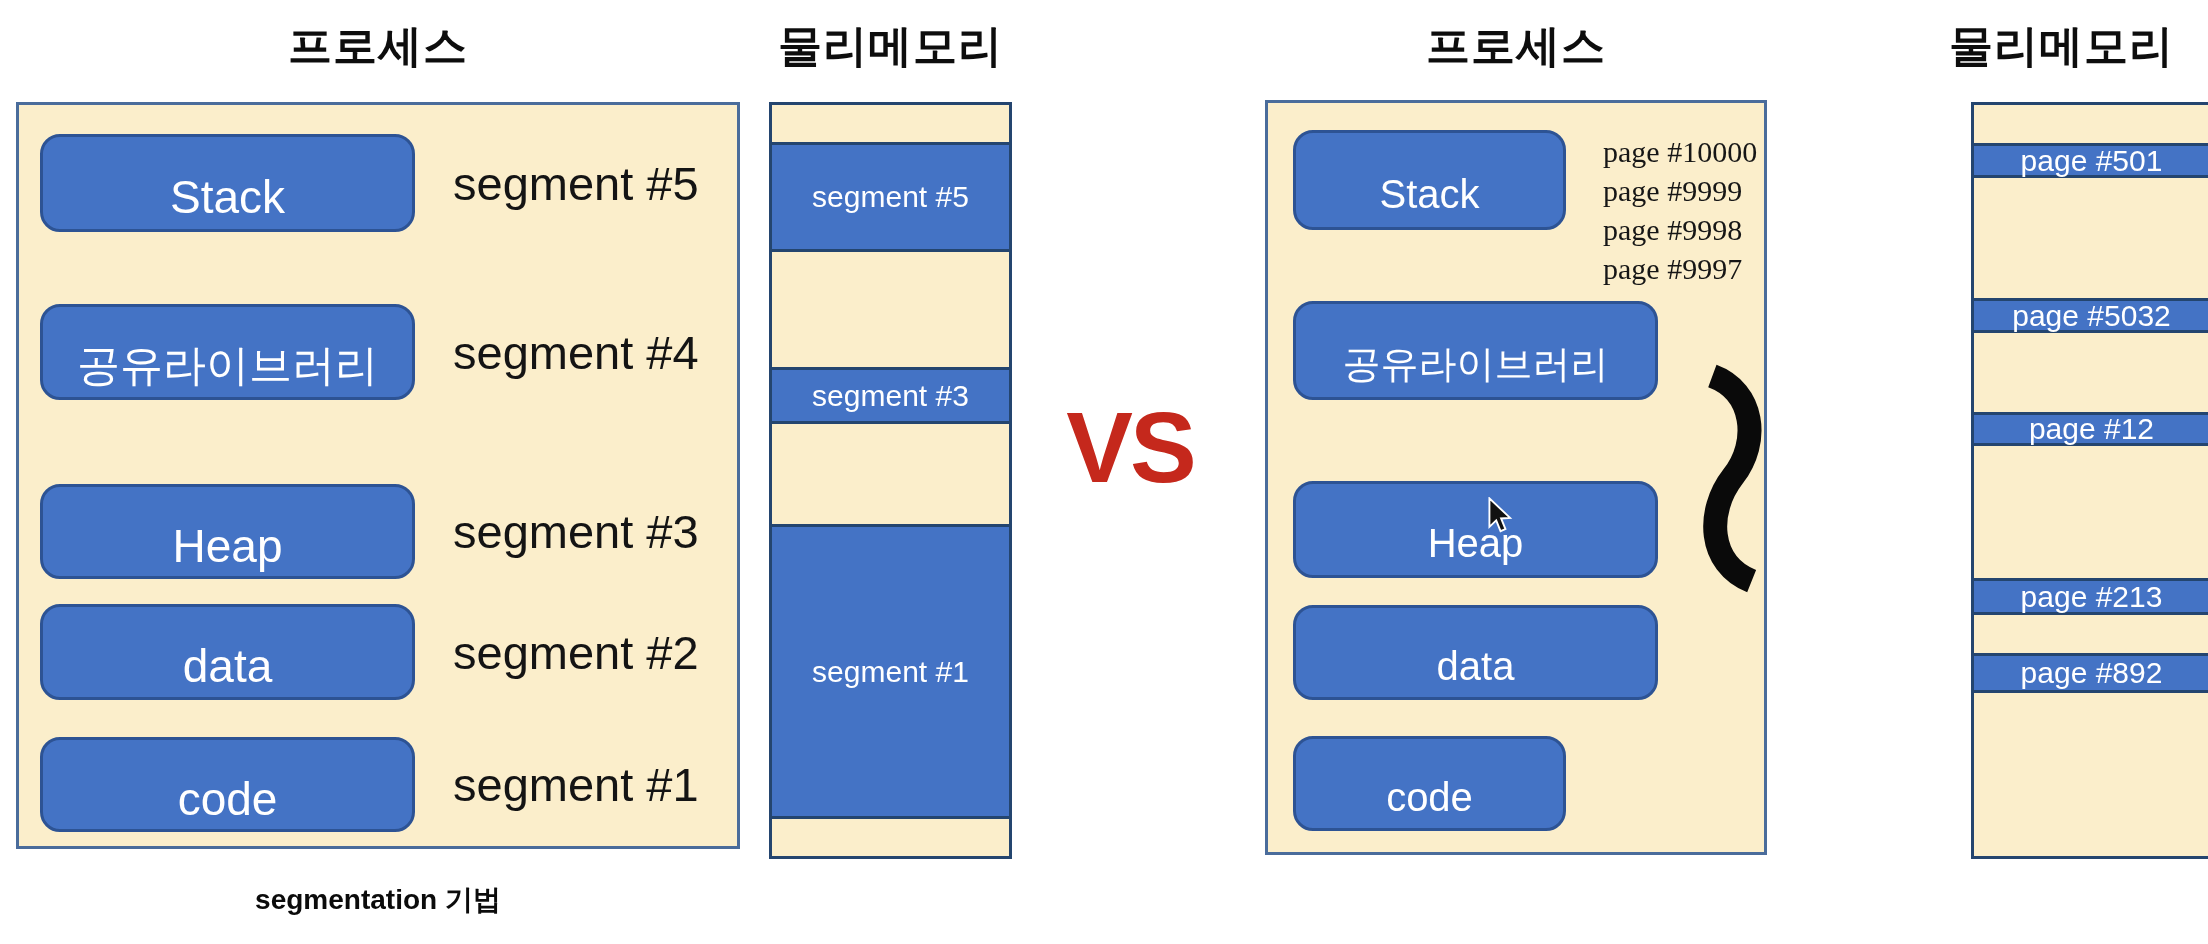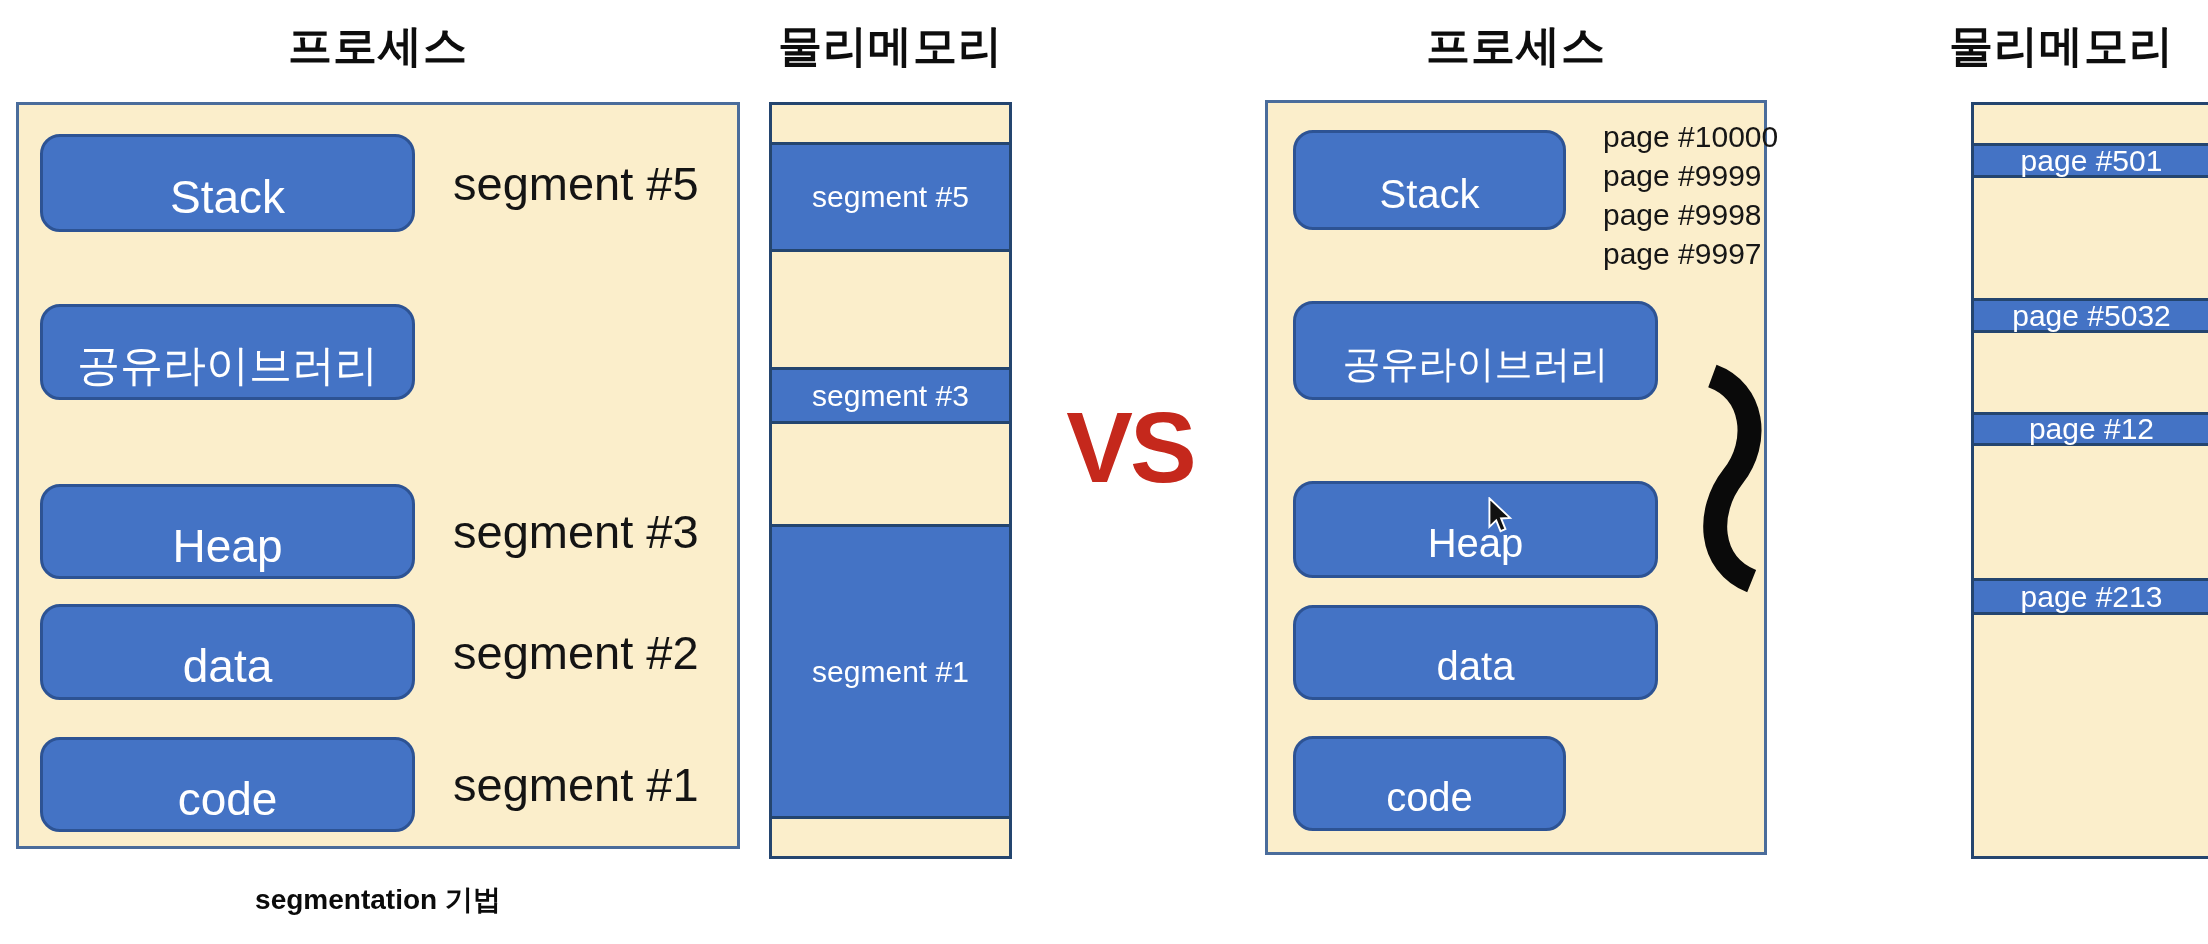--- a/index.html
+++ b/index.html
@@ -72,20 +72,21 @@
       <span class="lbl left-lbl">Heap</span>
     </div>
     <div class="pbox" style="left:21px;top:499px;width:375px;height:96px;">
       <span class="lbl left-lbl">data</span>
     </div>
     <div class="pbox" style="left:21px;top:632px;width:375px;height:95px;">
       <span class="lbl left-lbl">code</span>
     </div>
 
     <div class="seg-annot" style="left:434px;top:29px;height:98px;">segment #5</div>
+    <div class="seg-annot" style="left:434px;top:199px;height:96px;">segment #4</div>
     <div class="seg-annot" style="left:434px;top:379px;height:95px;">segment #3</div>
     <div class="seg-annot" style="left:434px;top:499px;height:96px;">segment #2</div>
     <div class="seg-annot" style="left:434px;top:632px;height:95px;">segment #1</div>
   </div>
 
   <div class="caption" style="left:16px;top:872px;width:724px;">segmentation 기법</div>
 
   <div class="title" style="left:769px;top:16px;width:243px;">물리메모리</div>
 
   <div class="memcol" style="left:769px;top:102px;width:243px;height:757px;">
@@ -112,21 +113,21 @@
     <div class="pbox" style="left:25px;top:378px;width:365px;height:97px;">
       <span class="lbl right-lbl">Heap</span>
     </div>
     <div class="pbox" style="left:25px;top:502px;width:365px;height:95px;">
       <span class="lbl right-lbl">data</span>
     </div>
     <div class="pbox" style="left:25px;top:633px;width:273px;height:95px;">
       <span class="lbl right-lbl">code</span>
     </div>
 
-    <div class="page-list" style="left:335px;top:14px;">
+    <div class="page-list" style="left:335px;top:29px;font-family:Liberation Serif, serif;">
       <div class="pl-line">page #10000</div>
       <div class="pl-line">page #9999</div>
       <div class="pl-line">page #9998</div>
       <div class="pl-line">page #9997</div>
     </div>
 
 
     <svg class="squiggle" style="left:428px;top:260px;" width="72" height="240" viewBox="0 0 64 220">
       <path d="M14,12 C52,26 58,72 33,104 C8,136 10,184 50,200" fill="none" stroke="#0a0a0a" stroke-width="22" stroke-linecap="butt"></path>
     </svg>
@@ -142,17 +143,18 @@
   <div class="memcol" style="left:1941px;top:102px;width:241px;height:757px;margin-left:30px;">
     <div class="mem-block" style="height:38px;"></div>
     <div class="mem-block blue" style="height:35px;">page #501</div>
     <div class="mem-block" style="height:120px;"></div>
     <div class="mem-block blue" style="height:35px;">page #5032</div>
     <div class="mem-block" style="height:79px;"></div>
     <div class="mem-block blue" style="height:34px;">page #12</div>
     <div class="mem-block" style="height:132px;"></div>
     <div class="mem-block blue" style="height:37px;">page #213</div>
     <div class="mem-block" style="height:38px;"></div>
+    <div class="mem-block blue" style="height:40px;">page #892</div>
     <div class="mem-block" style="height:22px;"></div>
     <div class="mem-block" style="height:103px;"></div>
   </div>
 
 </div>
 
 </body></html>

